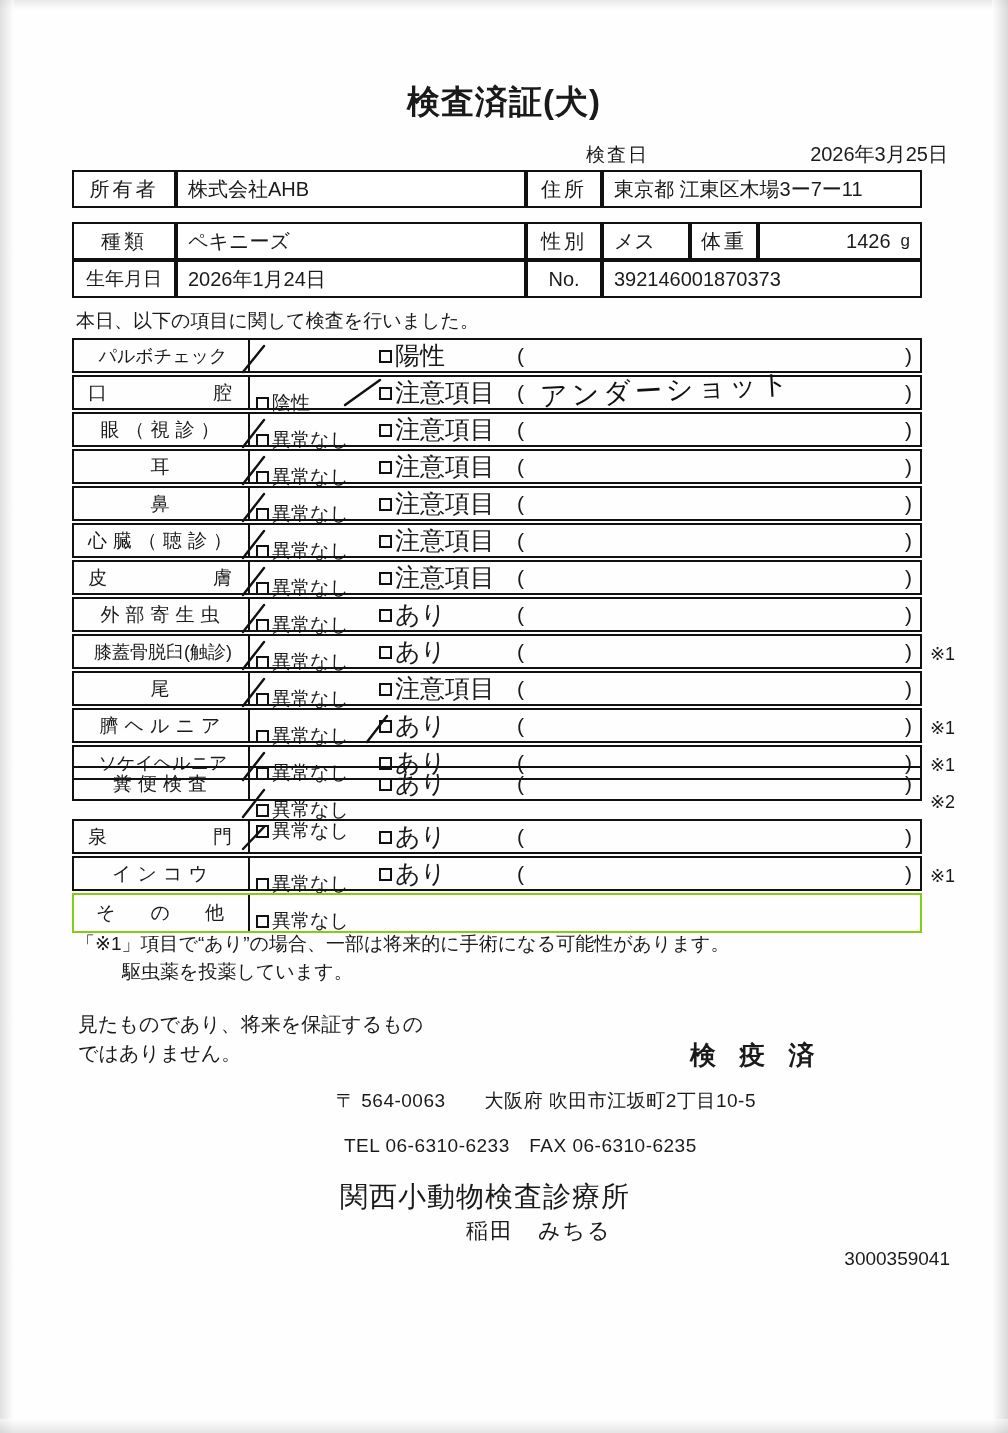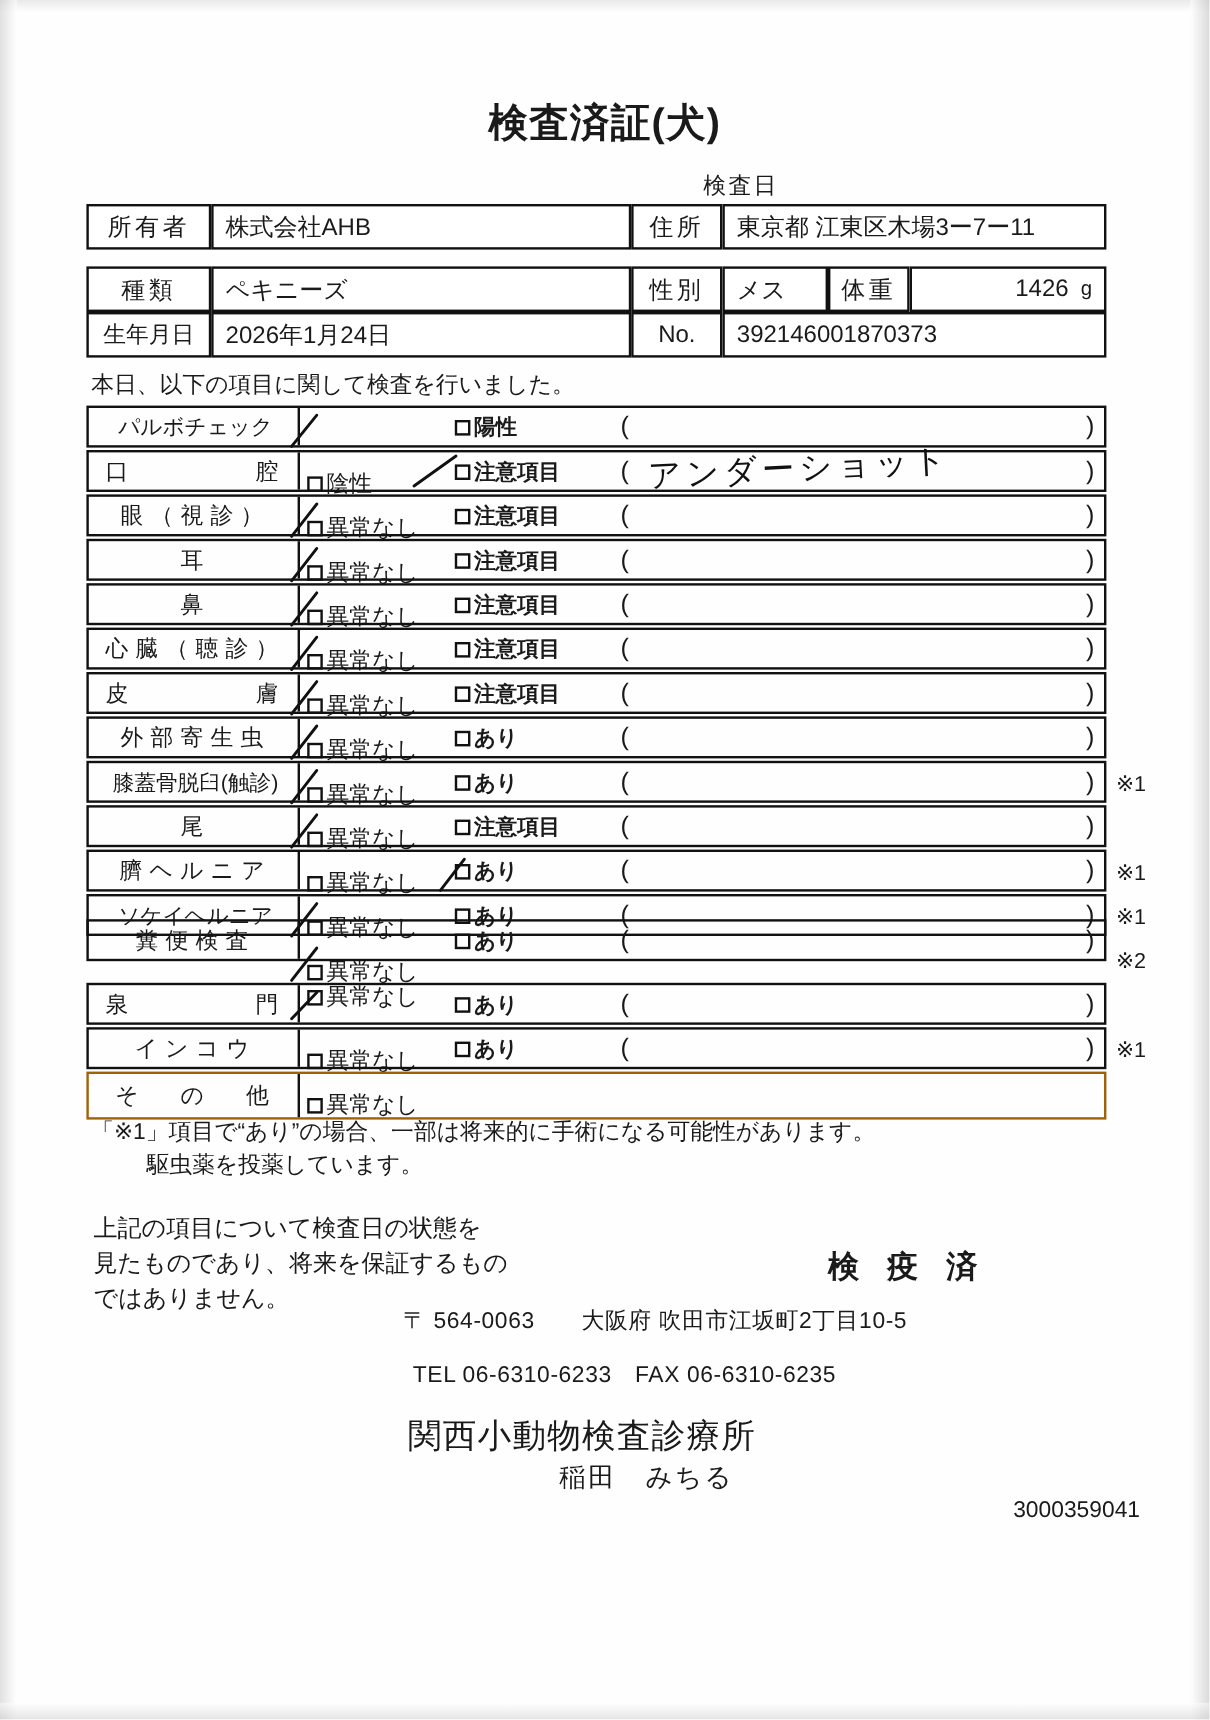--- a/index.html
+++ b/index.html
@@ -138,22 +138,21 @@
     align-items: center;
     font-size: 19px;
     margin-top: 47px;
   }
   .chk-opt2 {
     position: absolute;
     left: 305px; top: 0;
     height: 100%;
     display: flex;
     align-items: center;
-    font-size: 18px;
-    font-weight: bold;
+    font-size: 25px;
   }
   .chk-paren-open {
     position: absolute;
     left: 443px; top: 0;
     height: 100%;
     display: flex; align-items: center;
     font-size: 21px;
   }
   .chk-paren-close {
     position: absolute;
@@ -176,21 +175,21 @@
     left: 858px;
     font-size: 18px;
     white-space: nowrap;
   }
   .other-row {
     position: absolute;
     left: 0;
     width: 850px;
     height: 40px;
     box-sizing: border-box;
-    border: 2px solid #a16207;
+    border: 2px solid #84cc16;
   }
   .other-name {
     position: absolute;
     left: 0; top: 0;
     width: 176px; height: 100%;
     box-sizing: border-box;
     border-right: 2px solid #111;
     display: flex; align-items: center; justify-content: center;
     font-size: 19px;
     letter-spacing: 8px;
@@ -276,20 +275,21 @@
 <div class="page">
 
   <div class="scan-edge-top"></div>
   <div class="scan-edge-left"></div>
   <div class="scan-edge-right"></div>
   <div class="scan-edge-bottom"></div>
 
   <div class="title">検査済証(犬)</div>
 
   <div class="exam-date-label">検査日</div>
+  <div class="exam-date-value">2026年3月25日</div>
 
   <div class="cell lbl" style="left:72px; top:170px; width:104px; height:38px;">所有者</div>
   <div class="cell val" style="left:176px; top:170px; width:350px; height:38px;">株式会社AHB</div>
   <div class="cell lbl" style="left:526px; top:170px; width:76px; height:38px;">住所</div>
   <div class="cell val" style="left:602px; top:170px; width:320px; height:38px;">東京都 江東区木場3ー7ー11</div>
 
   <div class="cell lbl" style="left:72px; top:222px; width:104px; height:38px;">種類</div>
   <div class="cell val" style="left:176px; top:222px; width:350px; height:38px;">ペキニーズ</div>
   <div class="cell lbl" style="left:526px; top:222px; width:76px; height:38px;">性別</div>
   <div class="cell val" style="left:602px; top:222px; width:88px; height:38px;">メス</div>
@@ -533,21 +533,20 @@
       <path d="M264,827 L243,849"></path>
     </g>
   </svg>
 
   <div class="footnotes">
     <div>「※1」項目で“あり”の場合、一部は将来的に手術になる可能性があります。</div>
     <div class="footnote-indent">駆虫薬を投薬しています。</div>
   </div>
 
   <div class="disclaimer">
-    <div>上記の項目について検査日の状態を</div>
     <div>見たものであり、将来を保証するもの</div>
     <div>ではありません。</div>
   </div>
 
   <div class="stamp">検 疫 済</div>
 
   <div class="addr">〒 564-0063　　大阪府 吹田市江坂町2丁目10-5</div>
   <div class="tel">TEL 06-6310-6233　FAX 06-6310-6235</div>
   <div class="clinic">関西小動物検査診療所</div>
   <div class="vet">稲田　みちる</div>

